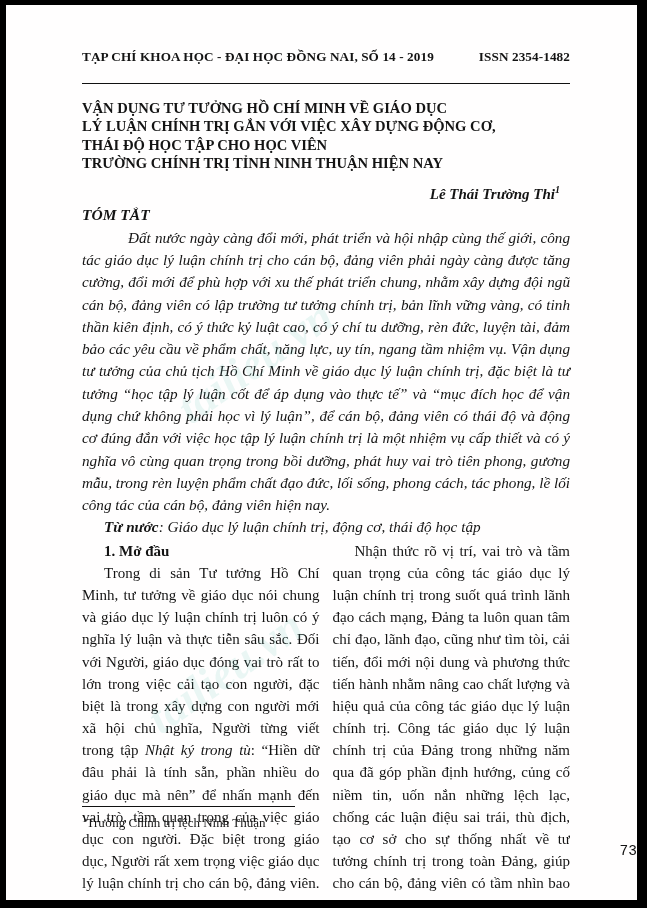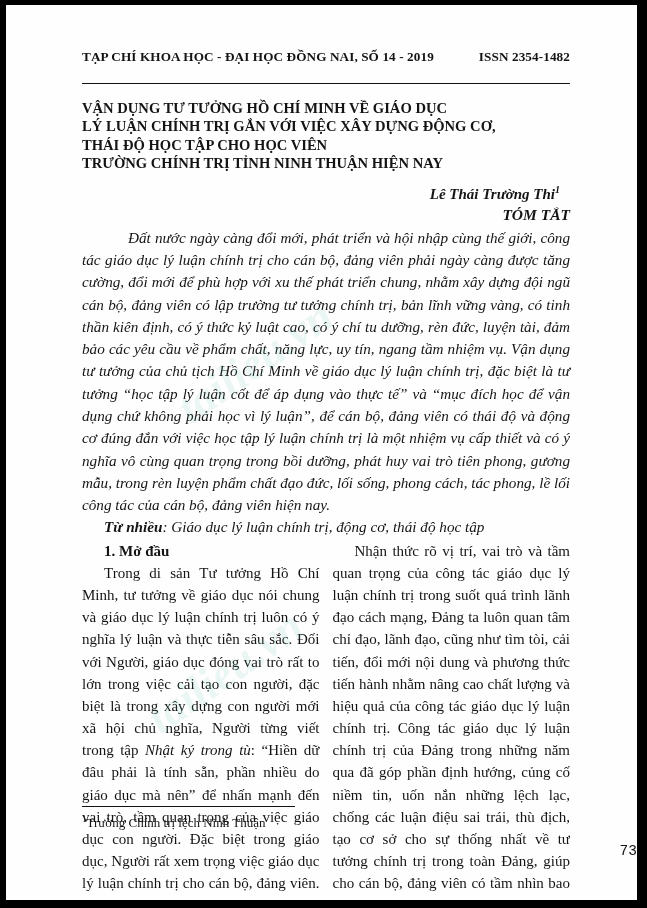--- a/index.html
+++ b/index.html
@@ -50,21 +50,21 @@
   .author {
     margin-top: 11px;
     text-align: right;
     font-weight: bold;
     font-style: italic;
     font-size: 15px;
     padding-right: 10px;
   }
   .author sup { font-size: 10px; }
   .abstract-heading {
-    text-align: right;
+    text-align: left;
     font-weight: bold;
     font-style: italic;
     font-size: 15.5px;
     margin-top: 3px;
   }
   .abstract {
     margin: 3px 0 0 0;
     text-align: justify;
     font-style: italic;
     font-size: 15.2px;
@@ -144,21 +144,21 @@
 
     <div class="author">
       <span>Lê Thái Trường Thi</span><sup>1</sup>
     </div>
 
     <div class="abstract-heading">TÓM TẮT</div>
 
     <p class="abstract">Đất nước ngày càng đổi mới, phát triển và hội nhập cùng thế giới, công tác giáo dục lý luận chính trị cho cán bộ, đảng viên phải ngày càng được tăng cường, đổi mới để phù hợp với xu thế phát triển chung, nhằm xây dựng đội ngũ cán bộ, đảng viên có lập trường tư tưởng chính trị, bản lĩnh vững vàng, có tinh thần kiên định, có ý thức kỷ luật cao, có ý chí tu dưỡng, rèn đức, luyện tài, đảm bảo các yêu cầu về phẩm chất, năng lực, uy tín, ngang tầm nhiệm vụ. Vận dụng tư tưởng của chủ tịch Hồ Chí Minh về giáo dục lý luận chính trị, đặc biệt là tư tưởng “học tập lý luận cốt để áp dụng vào thực tế” và “mục đích học để vận dụng chứ không phải học vì lý luận”, để cán bộ, đảng viên có thái độ và động cơ đúng đắn với việc học tập lý luận chính trị là một nhiệm vụ cấp thiết và có ý nghĩa vô cùng quan trọng trong bồi dưỡng, phát huy vai trò tiên phong, gương mẫu, trong rèn luyện phẩm chất đạo đức, lối sống, phong cách, tác phong, lề lối công tác của cán bộ, đảng viên hiện nay.</p>
 
     <p class="keywords">
-      <span class="kw-label">Từ nhiều</span><span>: Giáo dục lý luận chính trị, động cơ, thái độ học tập</span>
+      <span class="kw-label">Từ nước</span><span>: Giáo dục lý luận chính trị, động cơ, thái độ học tập</span>
     </p>
 
     <div class="columns">
       <div class="col">
         <p class="sec-heading">1. Mở đầu</p>
         <p><span>Trong di sản Tư tưởng Hồ Chí Minh, tư tưởng về giáo dục nói chung và giáo dục lý luận chính trị luôn có ý nghĩa lý luận và thực tiễn sâu sắc. Đối với Người, giáo dục đóng vai trò rất to lớn trong việc cải tạo con người, đặc biệt là trong xây dựng con người mới xã hội chủ nghĩa, Người từng viết trong tập </span><i>Nhật ký trong tù</i><span>: “Hiền dữ đâu phải là tính sẵn, phần nhiều do giáo dục mà nên” để nhấn mạnh đến vai trò, tầm quan trọng của việc giáo dục con người. Đặc biệt trong giáo dục, Người rất xem trọng việc giáo dục lý luận chính trị cho cán bộ, đảng viên. Người chỉ rõ: “Tất cả các đảng viên phải cố gắng học tập, coi việc học tập lý luận chính trị là nhiệm vụ quan trọng của mình” [1, tr. 117].</span></p>
       </div>
       <div class="col">
         <p>Nhận thức rõ vị trí, vai trò và tầm quan trọng của công tác giáo dục lý luận chính trị trong suốt quá trình lãnh đạo cách mạng, Đảng ta luôn quan tâm chỉ đạo, lãnh đạo, cũng như tìm tòi, cải tiến, đổi mới nội dung và phương thức tiến hành nhằm nâng cao chất lượng và hiệu quả của công tác giáo dục lý luận chính trị. Công tác giáo dục lý luận chính trị của Đảng trong những năm qua đã góp phần định hướng, củng cố niềm tin, uốn nắn những lệch lạc, chống các luận điệu sai trái, thù địch, tạo cơ sở cho sự thống nhất về tư tưởng chính trị trong toàn Đảng, giúp cho cán bộ, đảng viên có tầm nhìn bao quát, có năng lực tự đánh giá, tự lý giải các vấn đề phức tạp đang đặt ra trong cuộc sống, góp phần quan trọng trong việc giữ vững ổn định chính trị ở địa phương, cơ sở.</p>
       </div>

